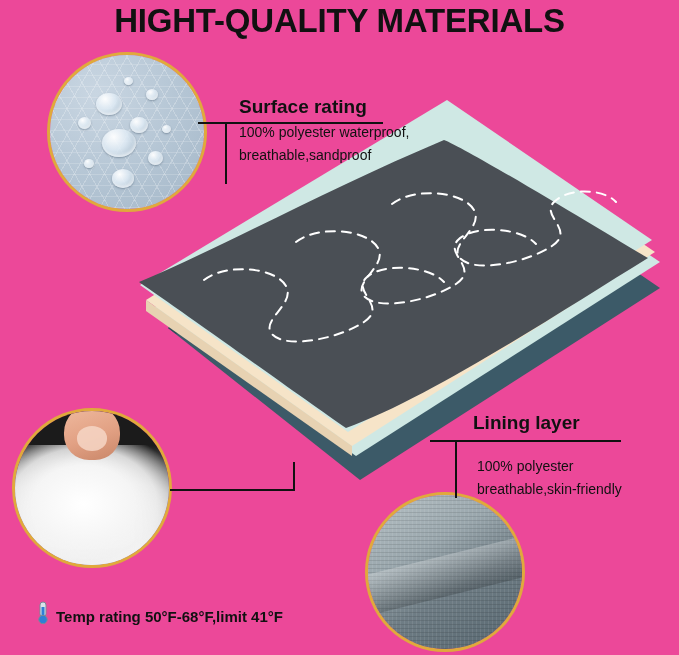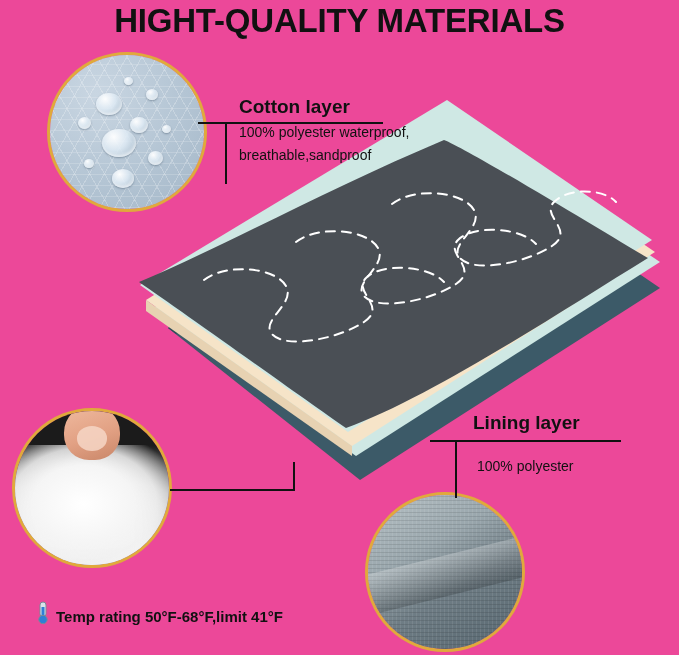--- a/index.html
+++ b/index.html
@@ -273,35 +273,36 @@
     <div class="nail"></div>
   </div>
 
   <div class="photo-circle" id="circle-lining">
     <div class="inner"></div>
     <div class="weave"></div>
     <div class="fold"></div>
   </div>
 
   <div class="callout" id="callout-surface">
-    <div class="heading">Cotton layer</div>
+    <div class="heading">Surface rating</div>
     <div class="line">100% polyester waterproof,</div>
     <div class="line">breathable,sandproof</div>
   </div>
 
   <div class="rule" style="left:225px; top:122px; width:1.6px; height:62px;"></div>
   <div class="rule" style="left:225px; top:122px; width:158px; height:1.6px;"></div>
   <div class="rule" style="left:198px; top:122px; width:28px; height:1.6px;"></div>
 
   <div class="rule" style="left:293px; top:462px; width:1.6px; height:28px;"></div>
   <div class="rule" style="left:170px; top:489px; width:125px; height:1.6px;"></div>
 
   <div class="callout" id="callout-lining">
     <div class="heading">Lining layer</div>
     <div class="line">100% polyester</div>
+    <div class="line">breathable,skin-friendly</div>
   </div>
   <div class="rule" style="left:455px; top:440px; width:1.6px; height:58px;"></div>
   <div class="rule" style="left:455px; top:440px; width:166px; height:1.6px;"></div>
   <div class="rule" style="left:430px; top:440px; width:26px; height:1.6px;"></div>
 
   <div id="temp-rating">
     <span class="thermo">
       <svg width="14" height="24" viewBox="0 0 14 24">
         <rect x="4" y="1" width="6" height="15" rx="3" fill="#d9e3ea" stroke="#7a8b97" stroke-width="1"></rect>
         <rect x="5.5" y="6" width="3" height="11" fill="#2f7fd6"></rect>

